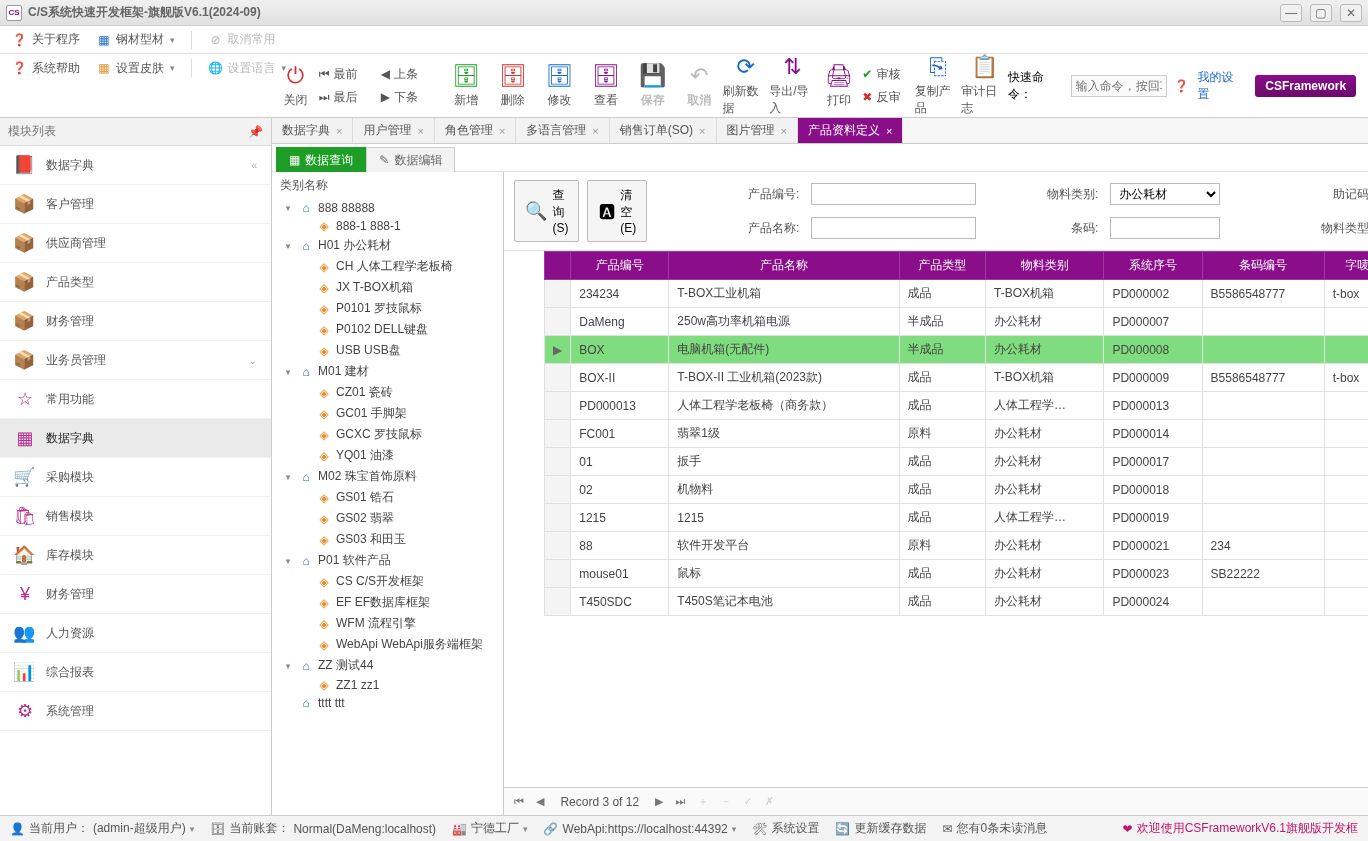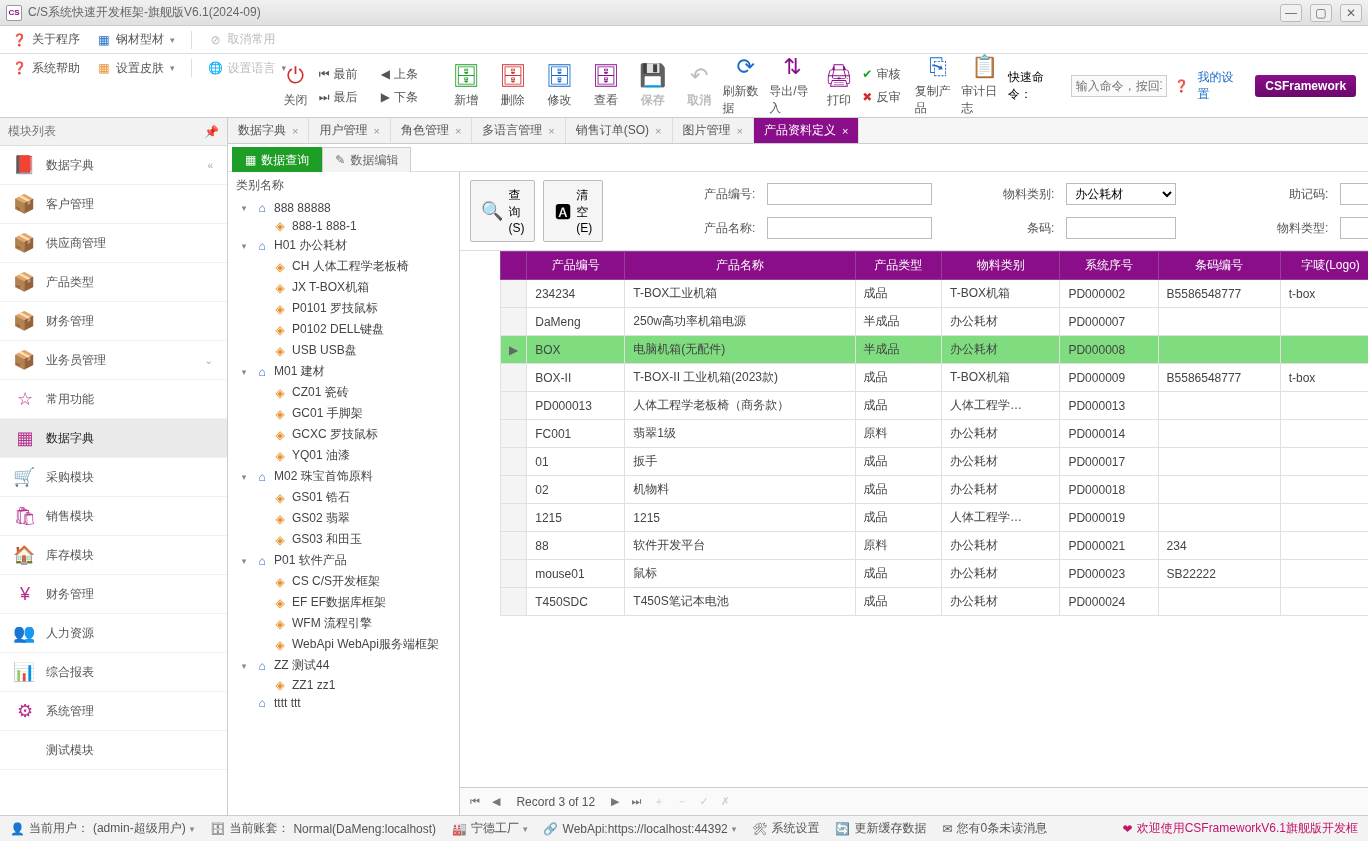--- a/index.html
+++ b/index.html
@@ -1,21 +1,21 @@
 <!DOCTYPE html>
 <html><head>
 <meta charset="utf-8">
 <style>
 * { margin: 0; padding: 0; box-sizing: border-box; font-family: "Microsoft YaHei", Arial, sans-serif; font-size: 12px; }
 body { background: #e8e8e8; width: 1368px; height: 841px; overflow: hidden; display: flex; flex-direction: column; }
 
 
 .titlebar { height: 26px; background: linear-gradient(#f0f0f0, #e0e0e0); border-bottom: 1px solid #ccc; display: flex; align-items: center; padding: 0 6px; }
 .titlebar .app-icon { width: 16px; height: 16px; background: #fff; border: 1px solid #999; border-radius: 2px; margin-right: 6px; font-size: 8px; color: #8a0d8a; text-align: center; line-height: 14px; font-weight: bold;}
-.titlebar .title-text { color: #666; font-weight: normal; flex: 1; }
+.titlebar .title-text { color: #666; font-weight: bold; flex: 1; }
 .titlebar .win-btns { display: flex; gap: 8px; }
 .titlebar .win-btn { width: 22px; height: 18px; border: 1px solid #bbb; background: #f0f0f0; border-radius: 3px; display: flex; align-items: center; justify-content: center; color: #666; cursor: pointer;}
 
 
 .ribbon1 { height: 28px; background: #fff; border-bottom: 1px solid #ddd; display: flex; align-items: center; padding: 0 8px; gap: 8px; }
 .rb-item { display: flex; align-items: center; gap: 4px; color: #555; cursor: pointer; padding: 2px 4px; }
 .rb-item.disabled { color: #bbb; }
 .rb-sep { width: 1px; height: 18px; background: #ddd; margin: 0 4px; }
 .rb-drop::after { content: "▾"; font-size: 9px; margin-left: 2px; color: #888; }
 .icon16 { width: 16px; height: 16px; display: inline-flex; align-items: center; justify-content: center; font-size: 12px; }
@@ -30,21 +30,21 @@
 .nav-stack .nav-row { display: flex; align-items: center; gap: 4px; color: #555; cursor: pointer; }
 .quick-cmd { display: flex; align-items: center; gap: 8px; margin-left: auto; }
 .quick-cmd input { width: 96px; height: 22px; border: 1px solid #ccc; padding: 0 4px; background: #fafafa; }
 .quick-cmd .my-settings { color: #1869c9; cursor: pointer; }
 .quick-cmd .brand { background: linear-gradient(#8a0d8a, #6b0a6b); color: #fff; padding: 4px 10px; border-radius: 3px; font-weight: bold; margin-left: 6px;}
 
 
 .main { flex: 1; display: flex; min-height: 0; background: #f0f0f0; }
 
 
-.left-panel { width: 228px; border-right: 1px solid #ccc; display: flex; flex-direction: column; background: #fafafa; }
+.left-panel { width: 272px; border-right: 1px solid #ccc; display: flex; flex-direction: column; background: #fafafa; }
 .left-header { height: 28px; background: #f2f2f2; border-bottom: 1px solid #ddd; display: flex; align-items: center; padding: 0 8px; color: #777; justify-content: space-between;}
 .left-body { flex: 1; overflow: auto; background: #fff; }
 .mod-item { display: flex; align-items: center; gap: 10px; padding: 8px 14px; color: #555; cursor: pointer; border-bottom: 1px solid #f0f0f0; }
 .mod-item.sel { background: #eaeaea; color: #222; }
 .mod-item .mi-ico { width: 22px; height: 22px; display: flex; align-items: center; justify-content: center; font-size: 18px; color: #b6308f; }
 .mod-item.dark .mi-ico { color: #555; }
 .mod-item .chev { margin-left: auto; color: #aaa; font-size: 10px;}
 .mod-item .dblchev { margin-left: auto; color: #aaa; font-size: 10px; }
 
 
@@ -316,24 +316,20 @@
           <span class="mi-ico">👥</span>
           <span>人力资源</span>
         </div>
         <div class="mod-item">
           <span class="mi-ico">📊</span>
           <span>综合报表</span>
         </div>
         <div class="mod-item">
           <span class="mi-ico">⚙</span>
           <span>系统管理</span>
-        </div>
-        <div class="mod-item">
-          <span class="mi-ico"></span>
-          <span>测试模块</span>
         </div>
       </div>
   </div>
 
   <div class="right-panel">
 
     <div class="doc-tabs" id="doc-tabs">
         <div class="doc-tab">
           <span>数据字典</span>
           <span class="x">×</span>

